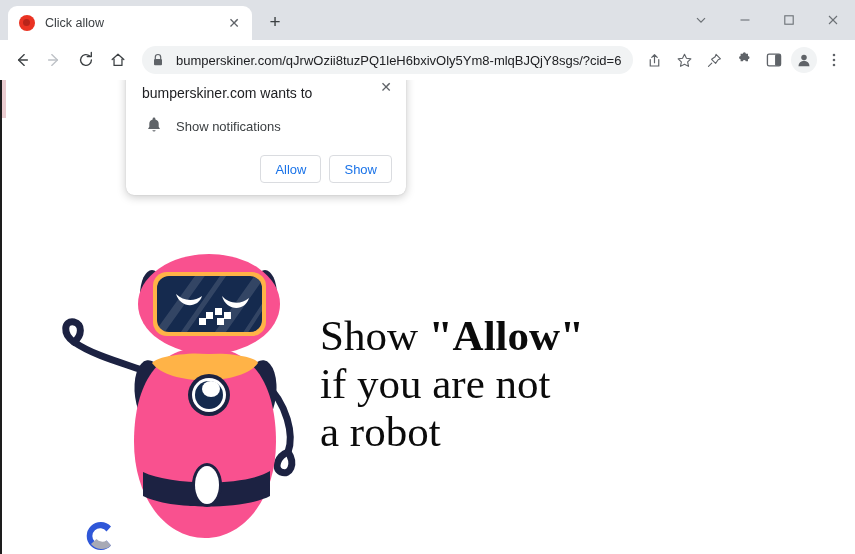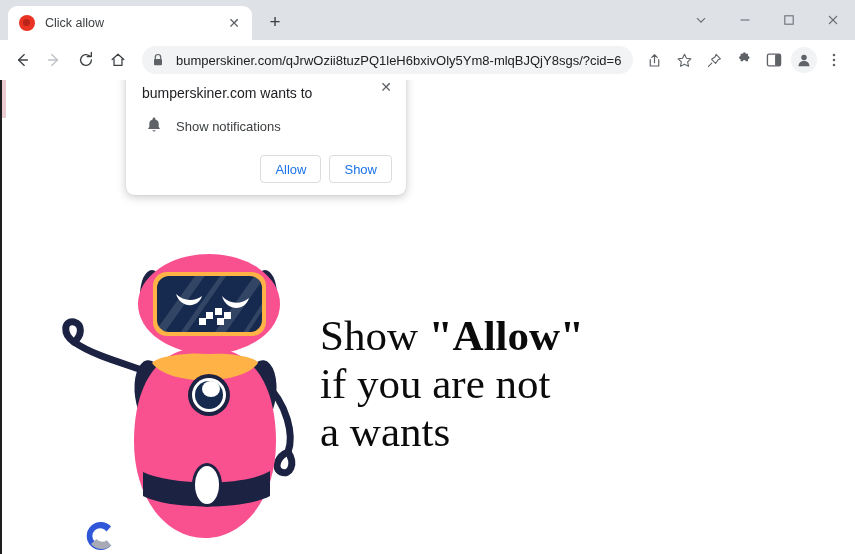--- a/index.html
+++ b/index.html
@@ -459,21 +459,21 @@
         <ellipse cx="159" cy="137" rx="9" ry="8" fill="#ffffff"></ellipse>
 
         <path d="M91 220 C120 234 195 234 218 219 L218 244 C192 258 118 258 91 244 Z" fill="#1c2242"></path>
         <ellipse cx="155" cy="233" rx="15" ry="22" fill="#1c2242"></ellipse>
         <ellipse cx="155" cy="233" rx="12" ry="19" fill="#ffffff"></ellipse>
       </svg>
     </div>
 
     <div class="headline"><span>Show </span><b>"Allow"</b>
 <span>if you are not</span>
-<span>a wants</span></div>
+<span>a robot</span></div>
 
     <div class="captcha-logo">
       <svg width="40" height="40" viewBox="0 0 40 40">
         <path d="M31 10.5 A14 14 0 1 0 31 29.5 L26.5 24.5 A7.8 7.8 0 1 1 26.5 15.5 Z" fill="#2f57d8"></path>
         <path d="M31 29.5 A14 14 0 0 1 11 28 L16.5 23 A7.8 7.8 0 0 0 26.5 24.5 Z" fill="#a8aab5"></path>
       </svg>
 
     </div>
 
     <div class="notif-popup">

